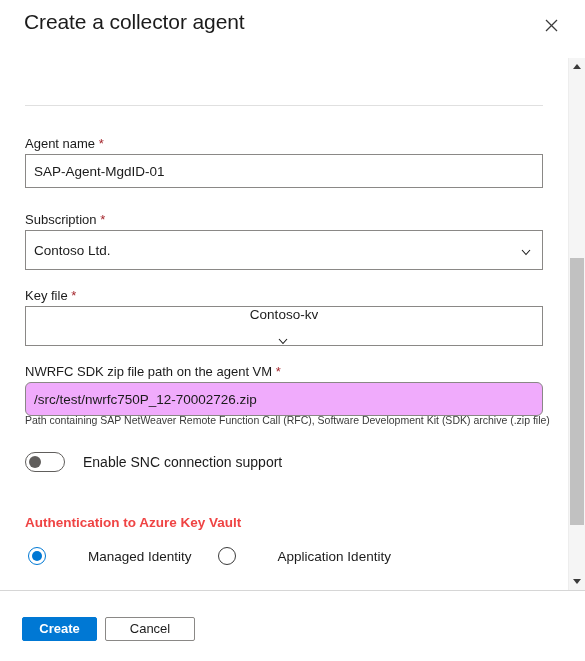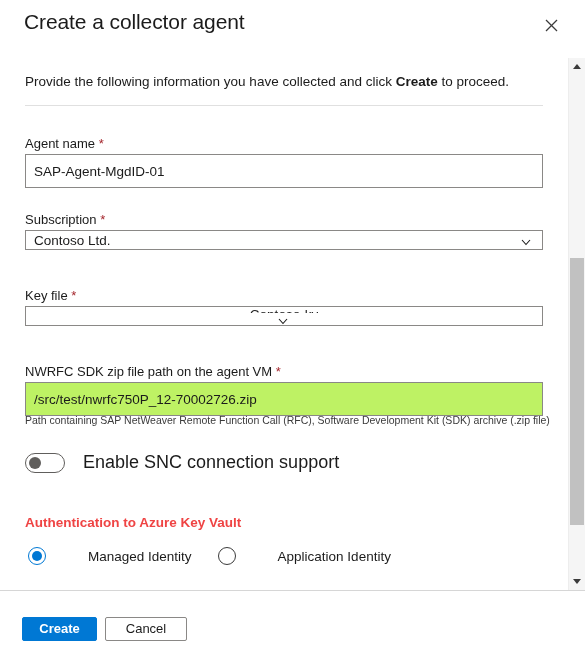--- a/index.html
+++ b/index.html
@@ -103,29 +103,30 @@
     border: 1px solid #8a8886;
     background: #ffffff;
     font-family: "Liberation Sans", sans-serif;
     font-size: 13.5px;
     color: #1b1b1b;
     padding: 16px 8px;
     border-radius: 0;
     outline: none;
   }
   .text-input.focused {
-    background: #bef264;
+    background: #f0abfc;
     border-color: #8a8886;
+    border-radius: 6px;
   }
 
   .combo {
     position: absolute;
     left: 25px;
     width: 518px;
-    height: 20px;
+    height: 40px;
     border: 1px solid #8a8886;
     background: #ffffff;
     display: flex;
     align-items: center;
     padding: 0 8px;
     cursor: pointer;
   }
   .combo-value {
     font-size: 13.5px;
     color: #1b1b1b;
@@ -165,21 +166,21 @@
     position: absolute;
     left: 3px;
     top: 3px;
     width: 12px;
     height: 12px;
     border-radius: 50%;
     background: #605e5c;
   }
   .toggle-label {
     margin-left: 18px;
-    font-size: 18px;
+    font-size: 14px;
     color: #1b1b1b;
     white-space: nowrap;
   }
 
   
   .section-title {
     position: absolute;
     left: 25px;
     top: 460px;
     font-size: 13.5px;
@@ -292,21 +293,21 @@
   .btn-primary {
     left: 22px;
     width: 75px;
     background: #0078d4;
     border: 1px solid #0078d4;
     color: #ffffff;
     font-weight: 700;
   }
   .btn-secondary {
     left: 105px;
-    width: 82px;
+    width: 90px;
     background: #ffffff;
     border: 1px solid #8a8886;
     color: #1b1b1b;
   }
 </style>
 </head>
 <body>
 
 <div class="blade-header">
   <div class="blade-title">Create a collector agent</div>
@@ -316,21 +317,20 @@
         <line x1="1" y1="1" x2="12" y2="12" stroke="#3b3b3b" stroke-width="1.2"></line>
         <line x1="12" y1="1" x2="1" y2="12" stroke="#3b3b3b" stroke-width="1.2"></line>
       </svg>
     </span>
   </button>
 </div>
 
 <div class="scroll-region">
   <div class="content">
 
-    <div class="intro"><span>Provide the following information you have collected and click </span><b>Create</b><span> to proceed.</span></div>
 
     <div class="divider"></div>
 
     <div class="field-label" style="left:25px; top:81px;">
       <span>Agent name</span>
       <span class="req">*</span>
     </div>
     <input class="text-input" style="top: 99px;" type="text" value="SAP-Agent-MgdID-01">
 
     <div class="field-label" style="left:25px; top:157px;">

